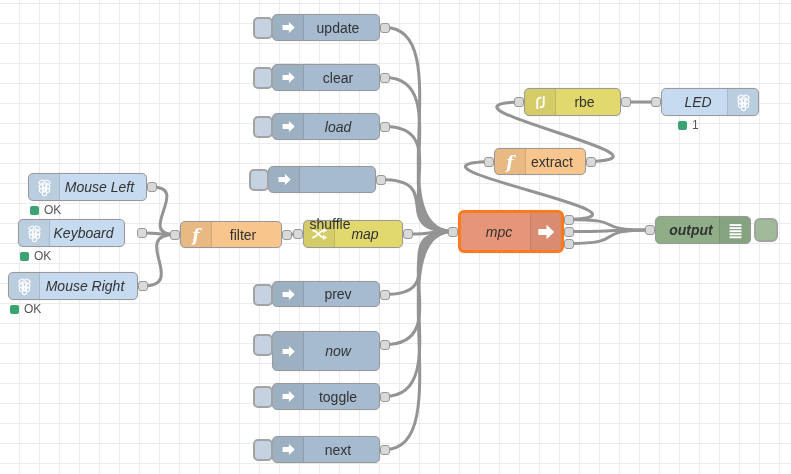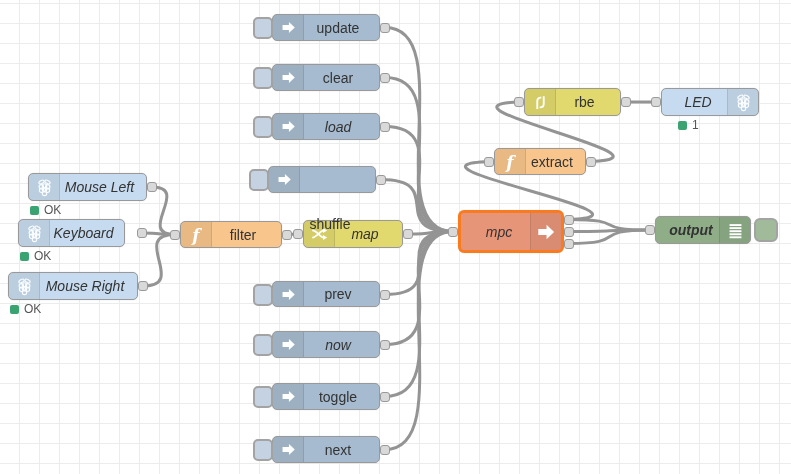--- a/index.html
+++ b/index.html
@@ -206,21 +206,21 @@
     <div class="node" style="left: 272px; top: 281px; width: 108px; height: 26px; background: rgb(166, 187, 207);">
       <div class="icon-area left">
         <svg viewBox="0 0 20 20" width="17" height="17">
           <path d="M3 7.2 L10.5 7.2 L10.5 3.4 L17.4 10 L10.5 16.6 L10.5 12.8 L3 12.8 Z" fill="#fff"></path>
         </svg>
       </div>
       <span class="label" style="left: 30px; right: 6px;">prev</span>
     </div>
     <div class="port" style="left: 380px; top: 289.5px;"></div>
     <div class="inject-btn" style="left: 253px; top: 283.5px; background: rgb(196, 210, 225);"></div>
-    <div class="node" style="left: 272px; top: 331px; width: 108px; height: 27px; background: rgb(166, 187, 207);">
+    <div class="node" style="left: 272px; top: 331px; width: 108px; height: 40px; background: rgb(166, 187, 207);">
       <div class="icon-area left">
         <svg viewBox="0 0 20 20" width="17" height="17">
           <path d="M3 7.2 L10.5 7.2 L10.5 3.4 L17.4 10 L10.5 16.6 L10.5 12.8 L3 12.8 Z" fill="#fff"></path>
         </svg>
       </div>
       <span class="label italic" style="left: 30px; right: 6px;">now</span>
     </div>
     <div class="port" style="left: 380px; top: 339.5px;"></div>
     <div class="inject-btn" style="left: 253px; top: 333.5px; background: rgb(196, 210, 225);"></div>
     <div class="node" style="left: 272px; top: 383px; width: 108px; height: 27px; background: rgb(166, 187, 207);">

